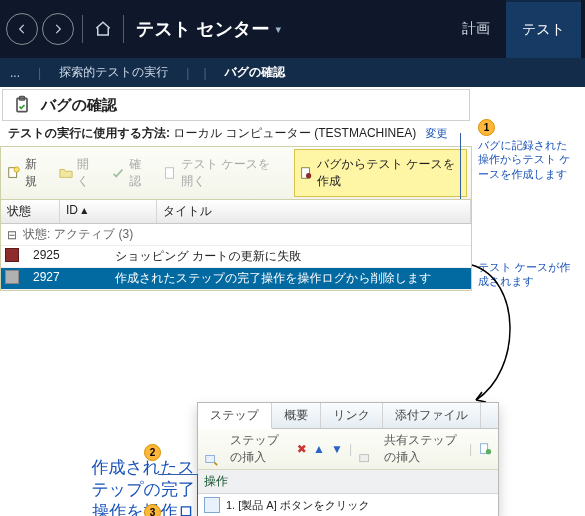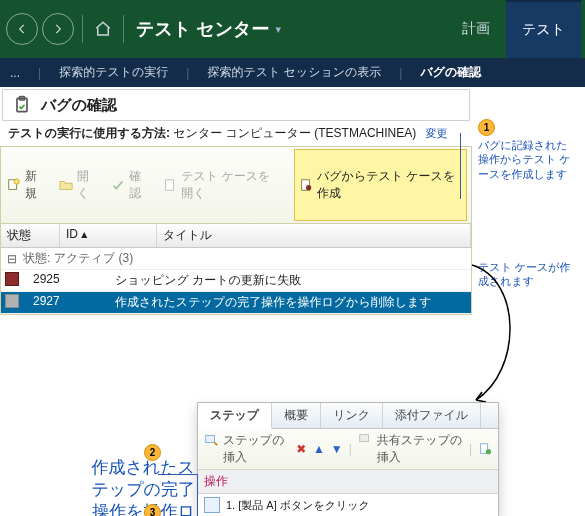--- a/index.html
+++ b/index.html
@@ -1,17 +1,17 @@
 <!DOCTYPE html>
 <html><head>
 <meta charset="utf-8">
 <style>
   body{margin:0;font-family:"Meiryo UI","Segoe UI",sans-serif;font-size:11px;color:#222;background:#fff;width:585px}
   
-  .ribbon{background:#14532d;height:58px;display:flex;align-items:center;padding:0 4px;color:#fff}
+  .ribbon{background:#0f172a;height:58px;display:flex;align-items:center;padding:0 4px;color:#fff}
   .nav-ico{width:30px;height:30px;border:1px solid rgba(255,255,255,.5);border-radius:50%;display:flex;align-items:center;justify-content:center;margin:0 2px;color:#cbd5e1}
   .nav-ico svg{width:14px;height:14px}
   .sep{width:1px;height:28px;background:rgba(255,255,255,.3);margin:0 6px}
   .home-ico{width:28px;height:28px;display:flex;align-items:center;justify-content:center;color:#cbd5e1}
   .app-title{font-size:18px;font-weight:600;margin-left:6px}
   .dd{margin-left:6px;color:#9fb3cc}
   .tabs{margin-left:auto;display:flex;height:100%}
   .tab{display:flex;align-items:center;padding:0 16px;font-size:14px;color:#cfd8e3}
   .tab.active{background:#163a63;color:#fff;border-top:2px solid #0f2846}
   
@@ -24,21 +24,21 @@
   .page-hdr{display:flex;align-items:center;gap:8px;border:1px solid #d0d0d0;padding:4px 8px;margin:2px 2px 0;background:#fff}
   .clip-ico{width:22px;height:22px;display:flex;align-items:center;justify-content:center}
   .page-title{font-size:15px;font-weight:700}
   .method{padding:4px 8px;font-size:12px}
   .method b{font-weight:700}
   .chg{color:#1651b9;margin-left:6px;font-size:11px}
   
   .tb{display:flex;align-items:center;background:linear-gradient(#fcfdf8,#f3f4e9);border:1px solid #cfcfa8;padding:2px 4px;gap:10px;font-size:12px;color:#555}
   .tb .btn{display:flex;align-items:center;gap:4px;padding:1px 2px}
   .tb .btn.disabled{color:#a8a8a8}
-  .tb .hl{background:#fff6a5;border:1px solid #d9c34d;padding:18px 4px;color:#222}
+  .tb .hl{background:#fff6a5;border:1px solid #d9c34d;padding:6px 4px;color:#222}
   .mini-ico{width:14px;height:14px;display:inline-flex;align-items:center;justify-content:center}
   
   .grid{border:1px solid #cfcfa8;border-top:none}
   .grid-hdr{display:flex;background:linear-gradient(#fefefe,#eaeaea);border-bottom:1px solid #c8c8c8;font-size:12px}
   .gh{padding:3px 6px;border-right:1px solid #d6d6d6}
   .gh-state{width:46px}
   .gh-id{width:84px}
   .gh-title{flex:1}
   .group-row{display:flex;align-items:center;gap:6px;background:#fff;padding:2px 6px;border-bottom:1px solid #eee;color:#666;font-size:12px}
   .row{display:flex;background:#fff;border-bottom:1px solid #f1f1f1;font-size:12px}
@@ -46,24 +46,24 @@
   .row .c-id{width:70px;padding:2px 6px}
   .row .c-title{flex:1;padding:2px 6px}
   .cube{width:12px;height:12px;background:#8e2b2b;border:1px solid #5c1a1a;display:inline-block}
   .row.sel{background:#0369a1;color:#fff}
   .row.sel .cube{background:#b1b1b1;border-color:#888}
   .num{width:15px;height:15px;border-radius:50%;background:#ffb73a;border:1px solid #d68f00;color:#000;font-size:10px;font-weight:700;display:inline-flex;align-items:center;justify-content:center}
   
   .detail{position:absolute;left:197px;top:313px;width:300px;background:#fff;border:1px solid #b8b8b8;box-shadow:0 6px 12px rgba(0,0,0,.2)}
   .dtabs{display:flex;background:linear-gradient(#fafcfd,#e4ecf3);border-bottom:1px solid #c5c5c5;font-size:12px}
   .dtab{padding:4px 12px;border-right:1px solid #d2d2d2;color:#444}
-  .dtab.active{background:#fff;border-bottom:1px solid #fff;margin-bottom:-1px;font-weight:700}
+  .dtab.active{background:#fff;border-bottom:1px solid #fff;margin-bottom:-1px;font-weight:400}
   .dtb{display:flex;align-items:center;gap:6px;padding:3px 6px;background:linear-gradient(#fcfdf8,#f3f4e9);border-bottom:1px solid #d8d8c0;font-size:12px;color:#555}
-  .dtb .btn{display:flex;align-items:flex-start;gap:5px}
-  .subhdr{background:#eef0f2;padding:3px 6px;border-bottom:1px solid #d5d5d5;color:#be185d;font-size:12px}
+  .dtb .btn{display:flex;align-items:flex-end;gap:12px}
+  .subhdr{background:#eef0f2;padding:3px 6px;border-bottom:1px solid #d5d5d5;color:#14532d;font-size:12px}
   .step{display:flex;align-items:center;gap:6px;border-bottom:1px solid #e6e6e6;padding:3px 6px;font-size:11px}
   .step-ico{width:14px;height:14px;border:1px solid #7fa8d6;background:#e9f2fc;display:inline-block}
   
   .arrow1{position:absolute;left:462px;top:171px;width:80px;height:150px;pointer-events:none}
   .side-cap{position:absolute;left:478px;font-size:11px;color:#1651b9;width:100px;line-height:1.3}
   .side-cap .num{margin-bottom:2px}
   .left-note{position:absolute;right:390px;color:#1651b9;font-size:17px;text-align:right;line-height:1.3;width:120px}
 </style>
 </head>
 <body>
@@ -93,41 +93,40 @@
     <div class="tab">計画</div>
     <div class="tab active">テスト</div>
   </div>
 </div>
 
 <div class="subbar">
   <span class="sub-item">...</span>
   <span class="vline">|</span>
   <span class="sub-item">探索的テストの実行</span>
   <span class="vline">|</span>
-  <span class="sub-item">探索的テスト セッションの表示</span>
   <span class="vline">|</span>
   <span class="sub-item active">バグの確認</span>
 </div>
 
 <div style="position:relative;width:585px;height:430px">
 
   <div class="main">
     <div class="page-hdr">
       <span class="clip-ico">
         <svg viewBox="0 0 24 24" width="20" height="20" fill="none" stroke="#555" stroke-width="2">
             <rect x="6" y="4" width="12" height="16" rx="1"></rect>
             <rect x="9" y="2" width="6" height="4" rx="1"></rect>
             <path d="M9 14l2 2 4-4" stroke="#2e9e2e"></path>
           </svg>
       </span>
       <span class="page-title">バグの確認</span>
     </div>
     <div class="method">
       <b>テストの実行に使用する方法:</b>
-      <span>センター コンピューター (TESTMACHINEA)</span>
+      <span>ローカル コンピューター (TESTMACHINEA)</span>
       <a class="chg">変更</a>
     </div>
 
     <div class="tb">
       <span class="btn">
         <span class="mini-ico">
           <svg viewBox="0 0 16 16" width="14" height="14">
               <rect x="2" y="2" width="9" height="11" fill="#fff" stroke="#7a7a3a"></rect>
               <circle cx="11" cy="4" r="3" fill="#f7e08a" stroke="#d4a800"></circle>
             </svg>

